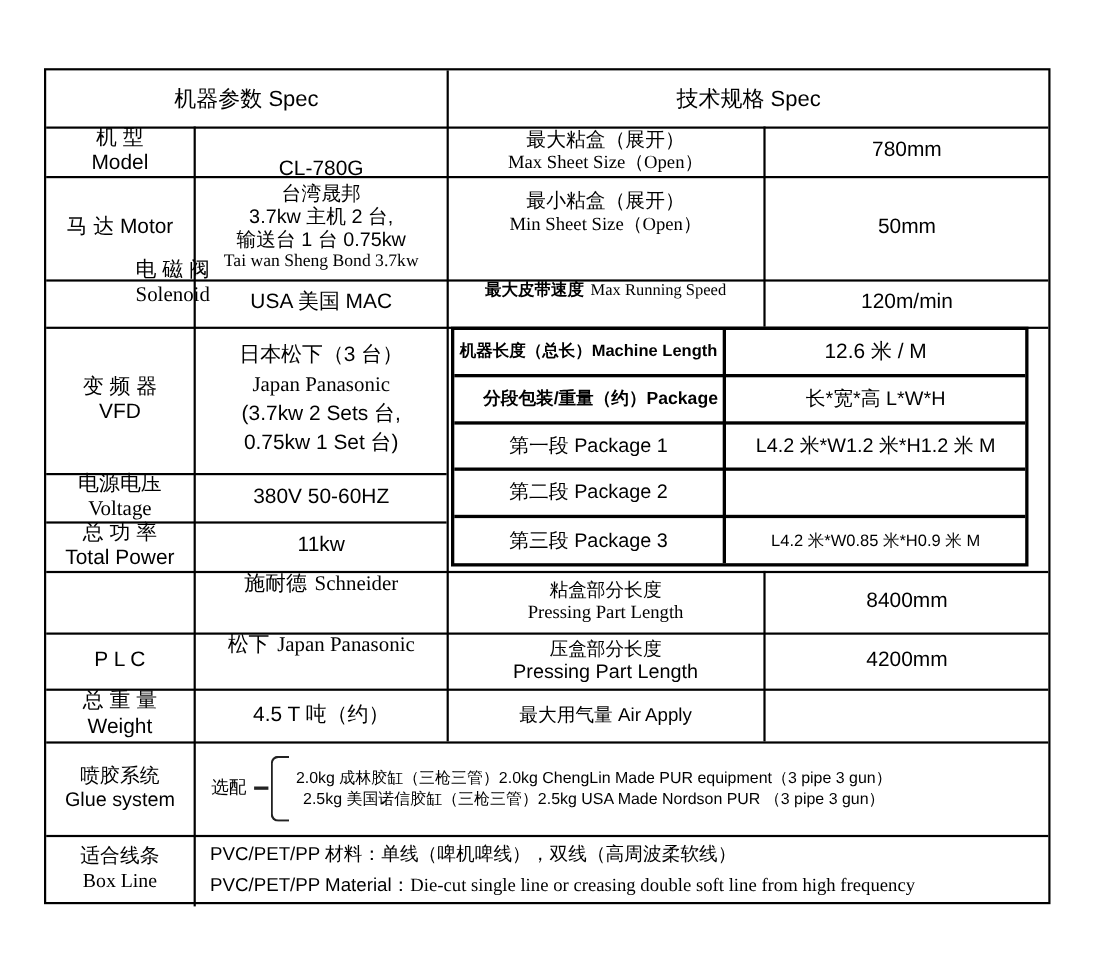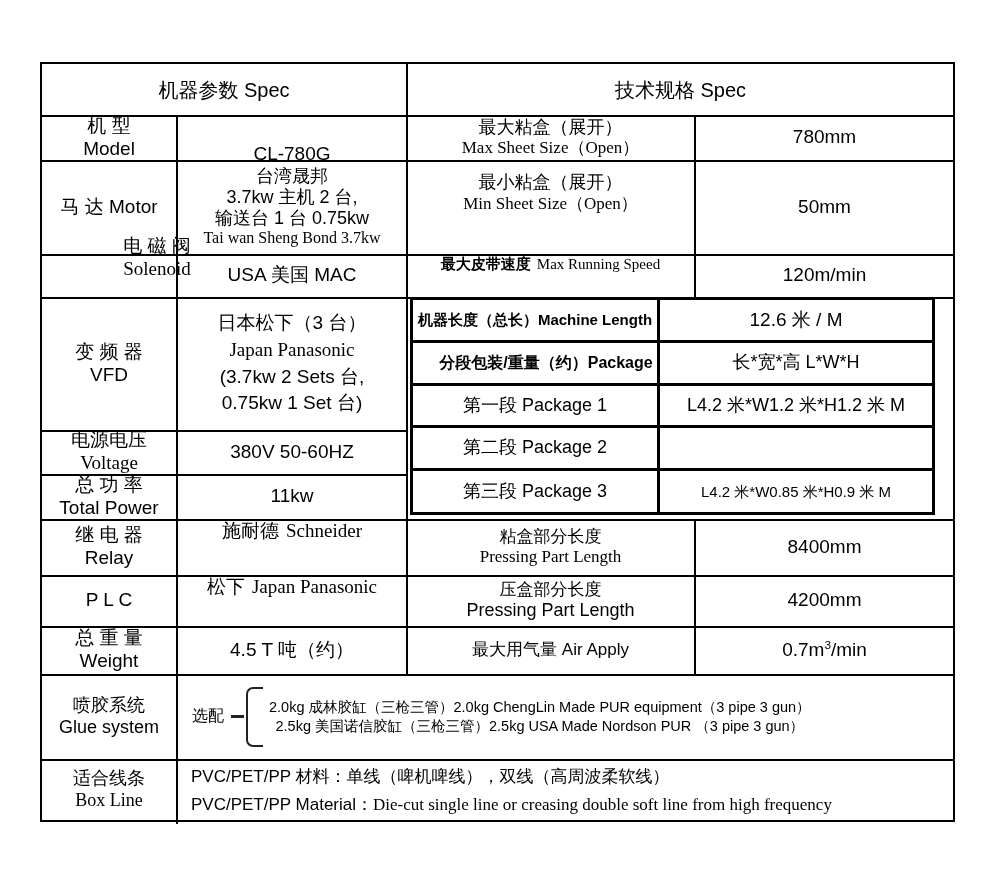--- a/index.html
+++ b/index.html
@@ -80,24 +80,20 @@
       <span>VFD</span>
     </div>
     <div class="c f19" style="left:0;top:367px;width:134px;height:42px;">
       <span>电源电压</span>
       <span class="sf">Voltage</span>
     </div>
     <div class="c f19" style="left:0;top:411px;width:134px;height:43px;">
       <span>总 功 率</span>
       <span>Total Power</span>
     </div>
-    <div class="c f19" style="left:0;top:456px;width:134px;height:54px;">
-      <span>继 电 器</span>
-      <span>Relay</span>
-    </div>
     <div class="c f19" style="left:0;top:512px;width:134px;height:49px;">
       <span>P L C</span>
     </div>
     <div class="c f19" style="left:0;top:563px;width:134px;height:46px;">
       <span>总 重 量</span>
       <span>Weight</span>
     </div>
     <div class="c f18" style="left:0;top:611px;width:134px;height:83px;">
       <span>喷胶系统</span>
       <span>Glue system</span>
@@ -210,23 +206,20 @@
     </div>
     <div class="c" style="left:366px;top:512px;width:285px;height:49px;">
       <span class="f17">压盒部分长度</span>
       <span class="f18">Pressing Part Length</span>
     </div>
     <div class="c f19" style="left:654px;top:512px;width:257px;height:49px;">
       <span>4200mm</span>
     </div>
     <div class="c f17 b6" style="left:366px;top:563px;width:285px;height:46px;font-weight:500;">
       <span>最大用气量 Air Apply</span>
-    </div>
-    <div class="c f19" style="left:654px;top:563px;width:257px;height:46px;">
-      <span><span>0.7m</span><sup>3</sup><span>/min</span></span>
     </div>
 
     <div class="glue-cell">
       <span class="f16">选配</span>
       <i class="dash"></i>
       <i class="brace"></i>
       <div class="glue-opts f14">
         <span>2.0kg 成林胶缸（三枪三管）2.0kg ChengLin Made PUR equipment（3 pipe 3 gun）</span>
         <span>2.5kg 美国诺信胶缸（三枪三管）2.5kg USA Made Nordson PUR （3 pipe 3 gun）</span>
       </div>

